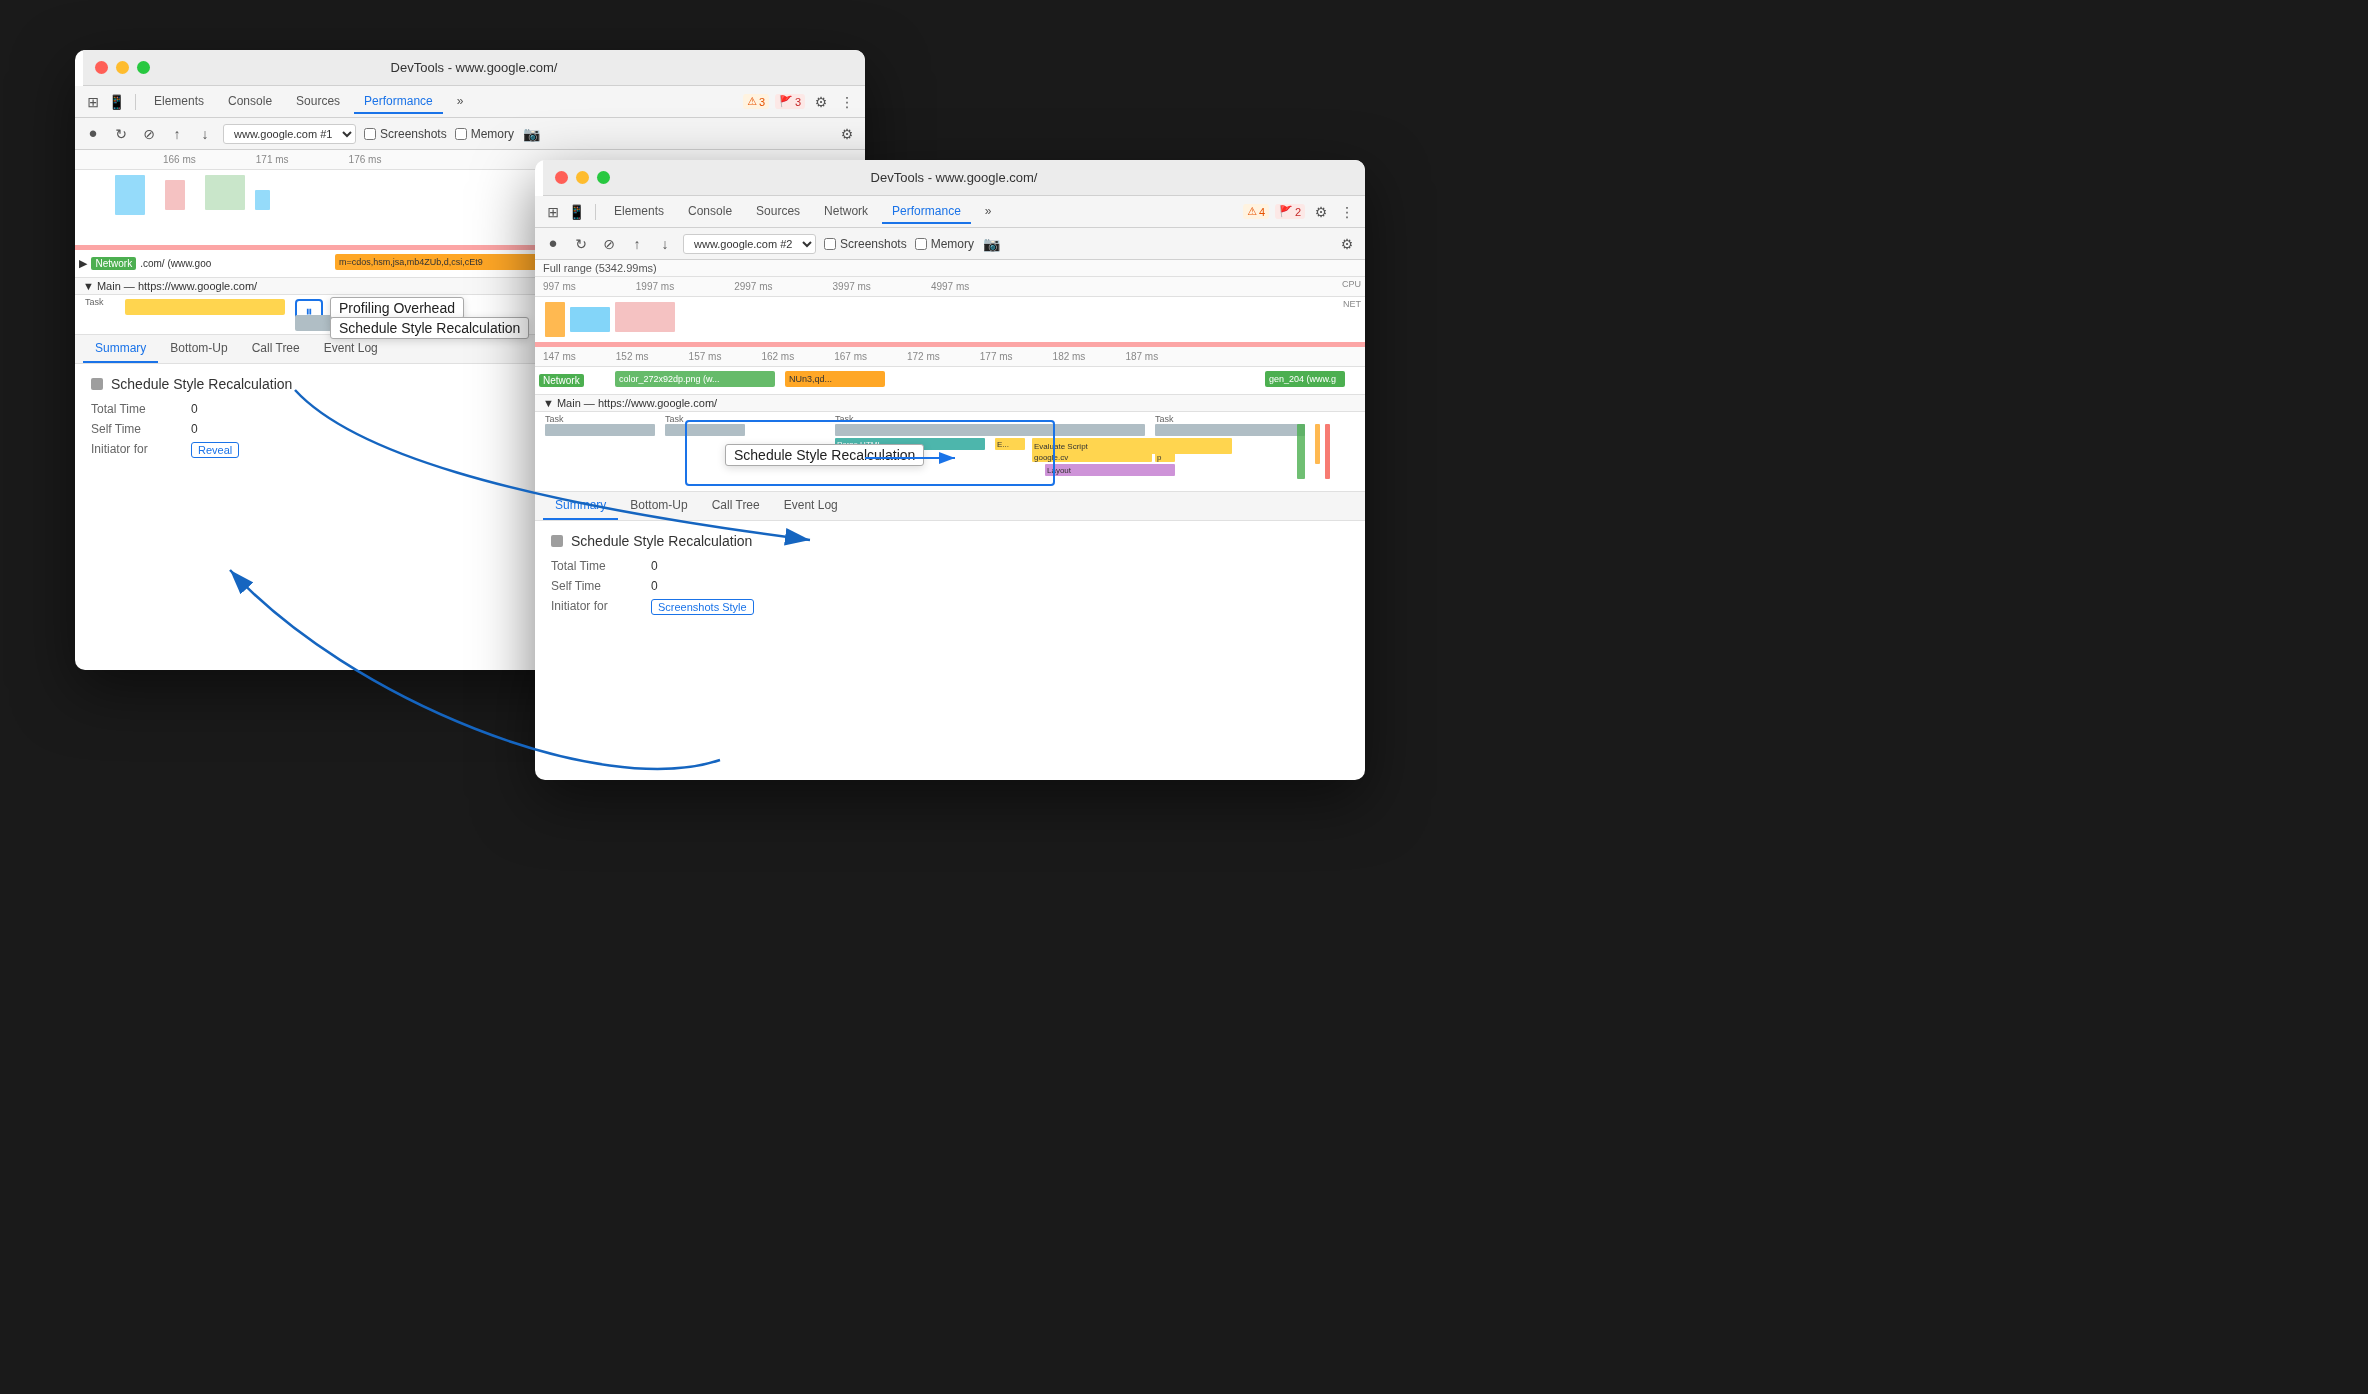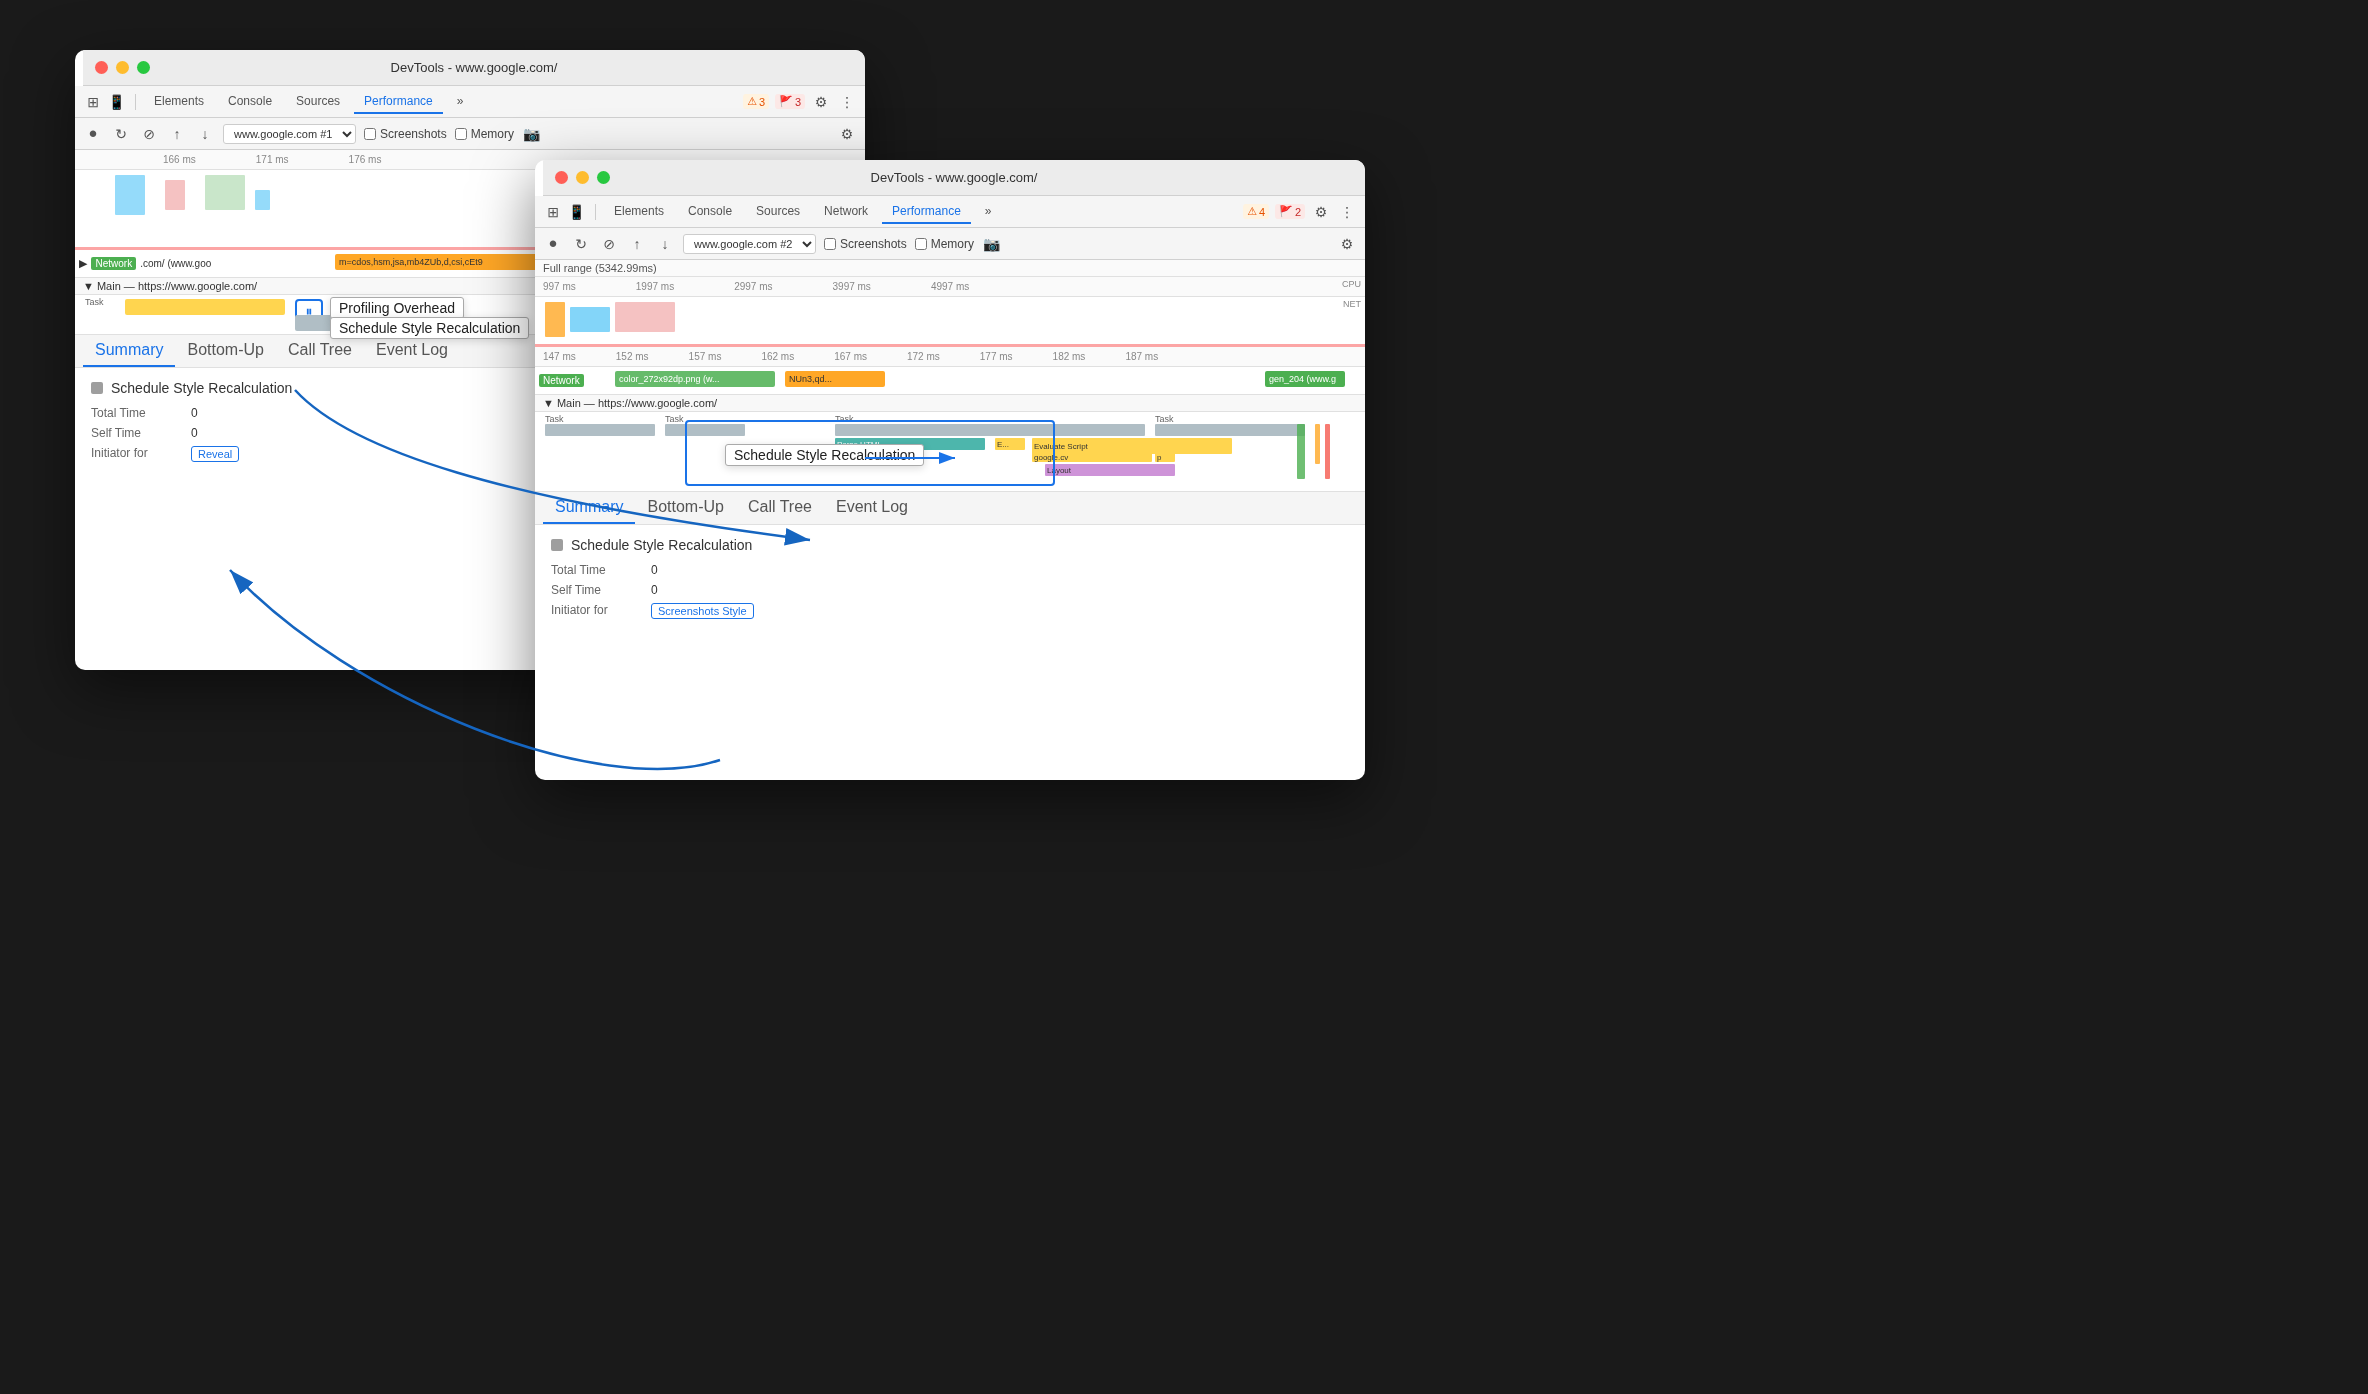--- a/index.html
+++ b/index.html
@@ -206,21 +206,21 @@
     
     .bottom-tabs {
       display: flex;
       border-bottom: 1px solid #e0e0e0;
       background: #f5f5f5;
       padding: 0 8px;
     }
 
     .bottom-tab {
       padding: 6px 12px;
-      font-size: 16px;
+      font-size: 12px;
       color: #555;
       cursor: pointer;
       border-bottom: 2px solid transparent;
     }
 
     .bottom-tab.active {
       color: #1a73e8;
       border-bottom: 2px solid #1a73e8;
     }
 
@@ -316,21 +316,21 @@
 
     
     .mini-bar {
       position: absolute;
       border-radius: 1px;
     }
 
     .gauge-area {
       height: 80px;
       background: #fff;
-      border-bottom: 3px solid #fca5a5;
+      border-bottom: 5px solid #fca5a5;
       position: relative;
       display: flex;
     }
 
     .cpu-label {
       position: absolute;
       right: 4px;
       top: 2px;
       font-size: 9px;
       color: #888;

